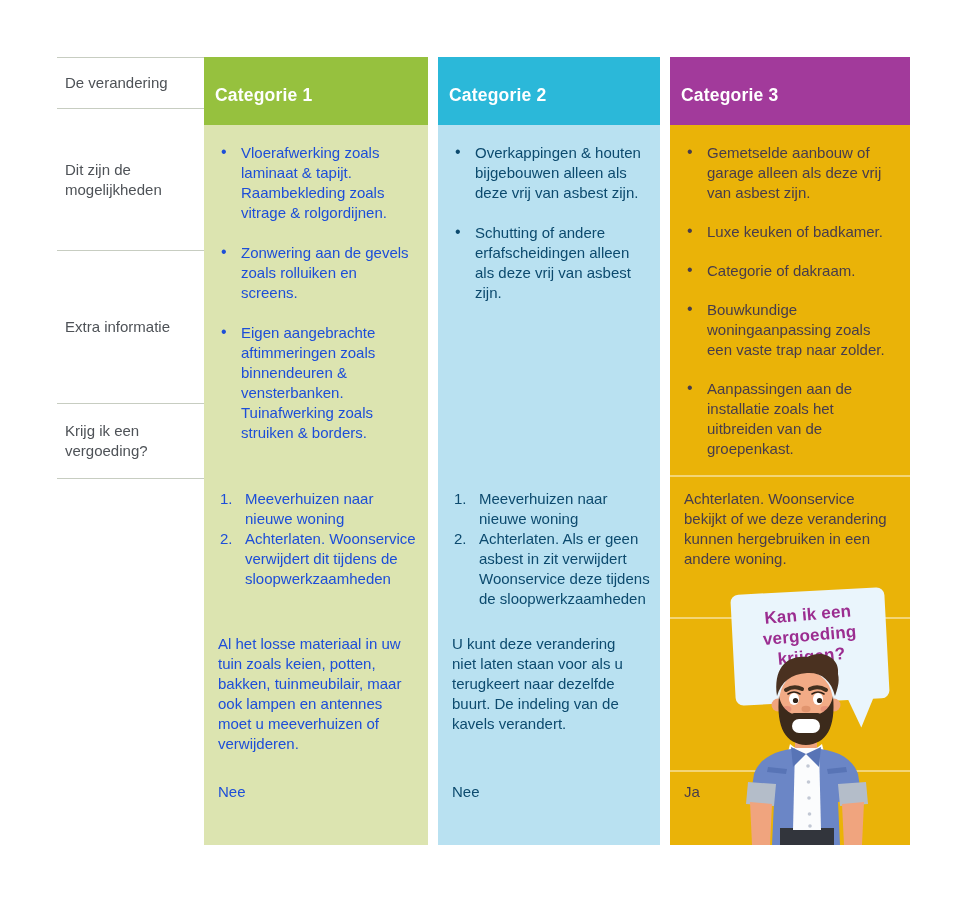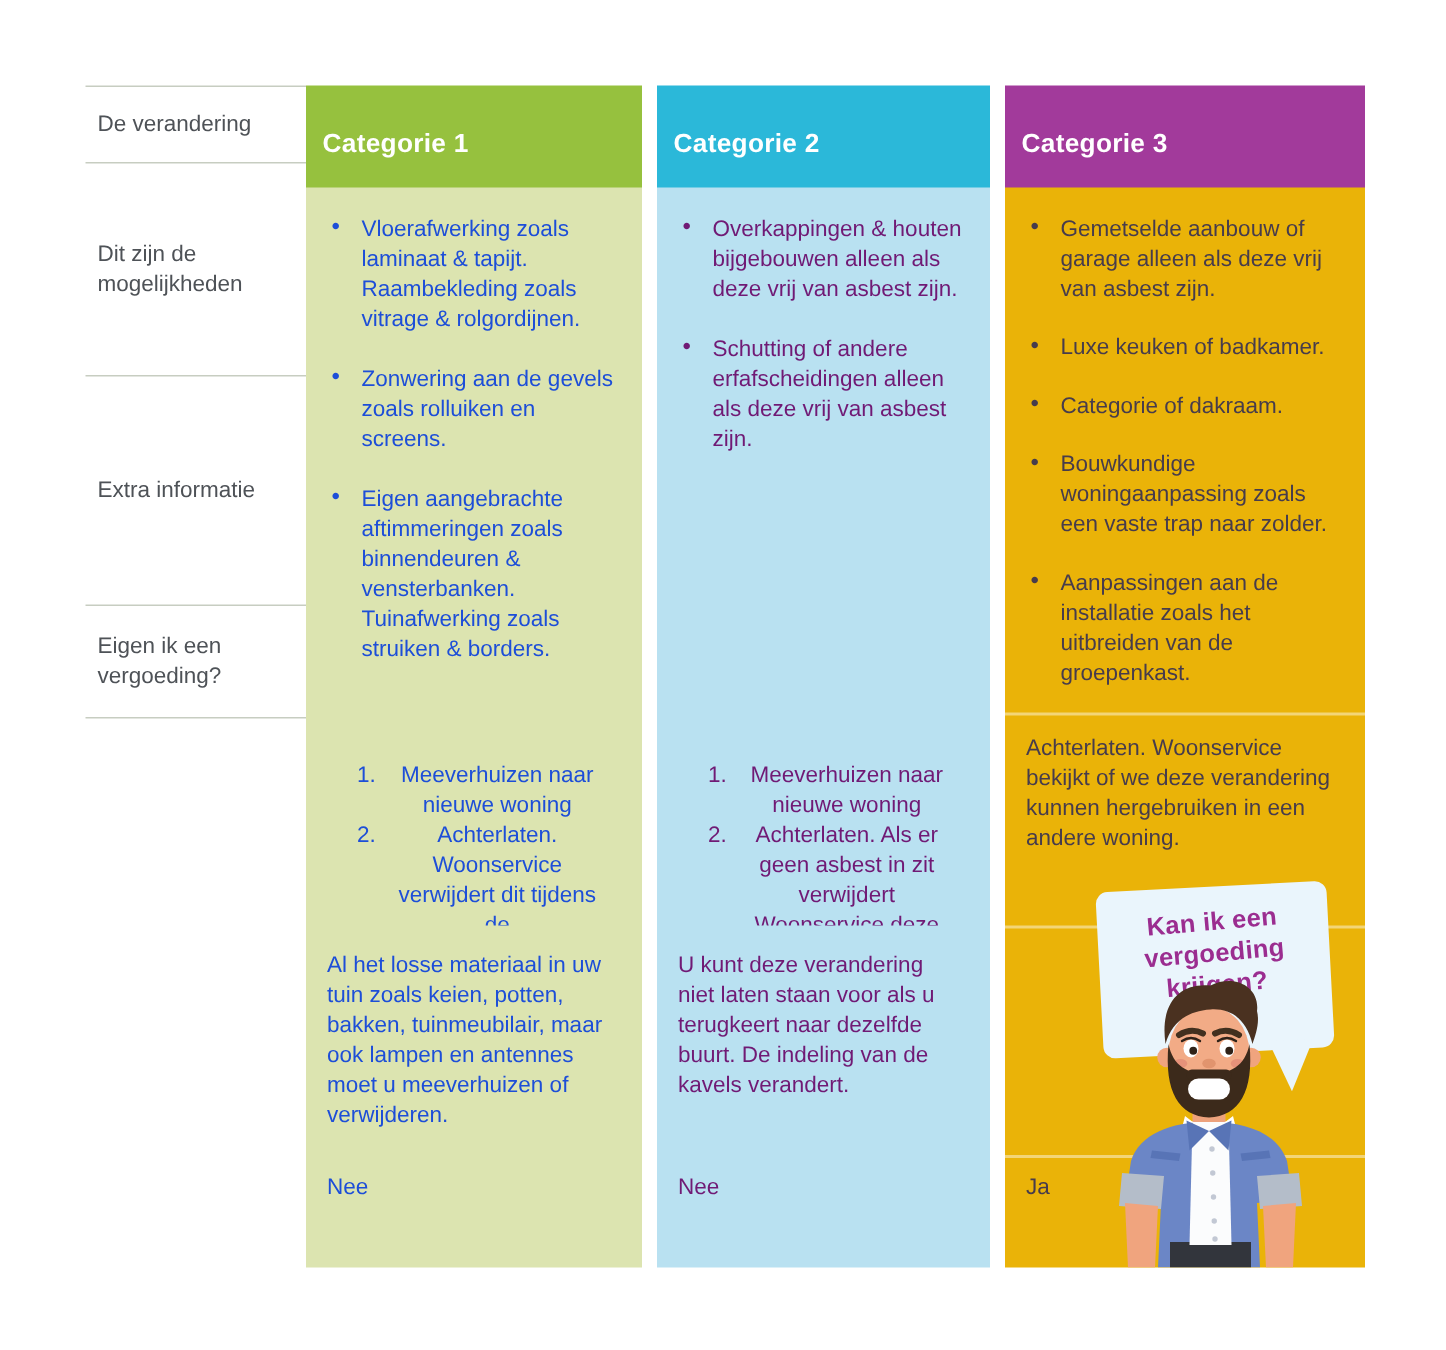--- a/index.html
+++ b/index.html
@@ -30,21 +30,21 @@
   .sec{box-sizing:border-box;overflow:hidden;}
   .sec-voorbeelden{height:350px;padding:18px 12px 0 14px;}
   .sec-mogelijkheden{height:142px;padding:14px 10px 0 14px;}
   .sec-extra{height:153px;padding:17px 24px 0 14px;}
   .sec-vergoeding{height:75px;padding:12px 12px 0 14px;}
 
   .bullet{position:relative;padding-left:23px;margin:0 0 20px 0;}
   .bullet::before{content:"\2022";position:absolute;left:3px;top:-1px;font-size:16px;}
   .col3 .bullet{margin-bottom:19px;}
 
-  ol.numlist{counter-reset:n;list-style:none;margin:18px;padding:0;text-align:center;}
+  ol.numlist{counter-reset:n;list-style:none;margin:0;padding:0;}
   ol.numlist li{counter-increment:n;position:relative;padding-left:27px;margin:0;}
   ol.numlist li::before{content:counter(n) ".";position:absolute;left:2px;top:0;}
 
   .plain{margin:0;}
 
   
   .col3-line{position:absolute;left:613px;width:240px;height:2px;
     background:rgba(255,255,255,.45);z-index:2;}
   .c3l1{top:418px;}.c3l2{top:560px;}.c3l3{top:713px;}
 
@@ -60,21 +60,21 @@
 </style>
 </head>
 <body>
 
 <div class="table-wrap">
 
   <div class="label-col">
     <div class="label-row lr0 first">De verandering</div>
     <div class="label-row lr2">Dit zijn de mogelijkheden</div>
     <div class="label-row lr3">Extra informatie</div>
-    <div class="label-row lr4">Eigen ik een vergoeding?</div>
+    <div class="label-row lr4">Krijg ik een vergoeding?</div>
   </div>
 
   <div class="cat-col col1">
     <div class="cat-header" style="background-color: rgb(150, 193, 62);">Categorie 1</div>
     <div class="cat-body" style="color: #1d4ed8; background-color: rgb(220, 228, 176);">
       <div class="sec sec-voorbeelden">
         <p class="bullet">Vloerafwerking zoals laminaat &amp; tapijt. Raambekleding zoals vitrage &amp; rolgordijnen.</p>
         <p class="bullet">Zonwering aan de gevels zoals rolluiken en screens.</p>
         <p class="bullet">Eigen aangebrachte aftimmeringen zoals binnendeuren &amp; vensterbanken. Tuinafwerking zoals struiken &amp; borders.</p>
       </div>
@@ -88,21 +88,21 @@
         <p class="plain">Al het losse materiaal in uw tuin zoals keien, potten, bakken, tuinmeubilair, maar ook lampen en antennes moet u meeverhuizen of verwijderen.</p>
       </div>
       <div class="sec sec-vergoeding">
         <p class="plain">Nee</p>
       </div>
     </div>
   </div>
 
   <div class="cat-col col2">
     <div class="cat-header" style="background-color: rgb(43, 184, 217);">Categorie 2</div>
-    <div class="cat-body" style="color: #701a75; background-color: rgb(185, 225, 241);">
+    <div class="cat-body" style="color: #0c4a6e; background-color: rgb(185, 225, 241);">
       <div class="sec sec-voorbeelden">
         <p class="bullet">Overkappingen &amp; houten bijgebouwen alleen als deze vrij van asbest zijn.</p>
         <p class="bullet">Schutting of andere erfafscheidingen alleen als deze vrij van asbest zijn.</p>
       </div>
       <div class="sec sec-mogelijkheden">
         <ol class="numlist">
           <li>Meeverhuizen naar nieuwe woning</li>
           <li>Achterlaten. Als er geen asbest in zit verwijdert Woonservice deze tijdens de sloopwerkzaamheden</li>
         </ol>
       </div>

